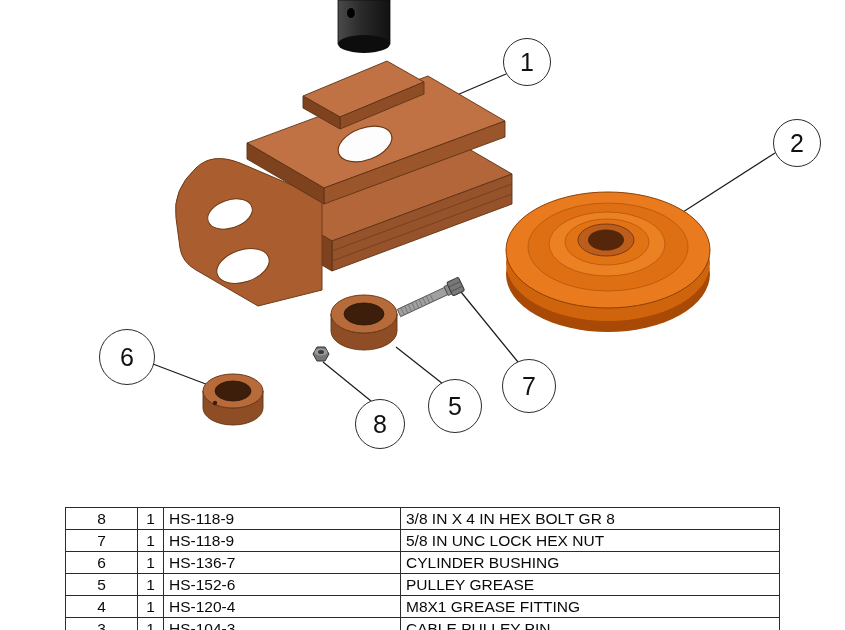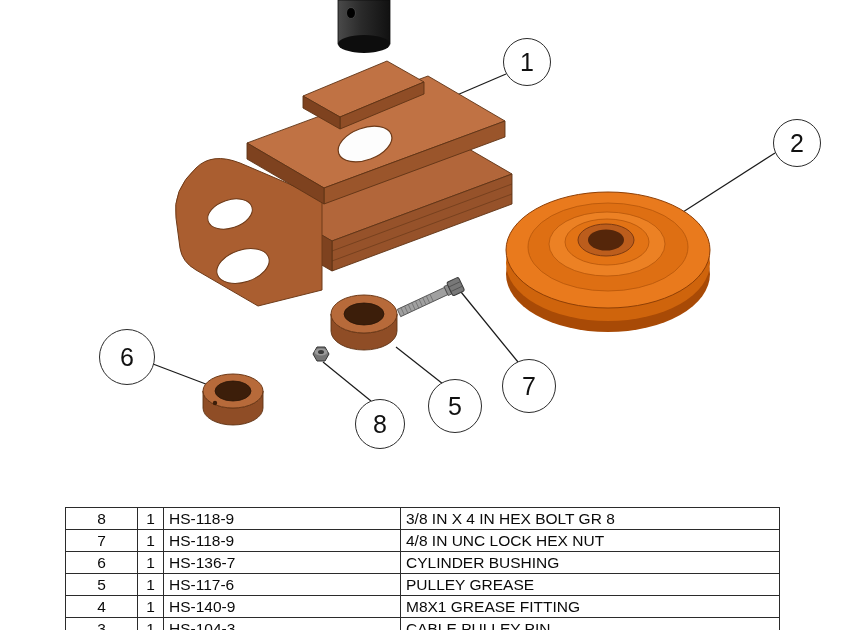--- a/index.html
+++ b/index.html
@@ -161,38 +161,38 @@
     <tr>
       <td class="center">8</td>
       <td class="center">1</td>
       <td>HS-118-9</td>
       <td>3/8 IN X 4 IN HEX BOLT GR 8</td>
     </tr>
     <tr>
       <td class="center">7</td>
       <td class="center">1</td>
       <td>HS-118-9</td>
-      <td>4/8 IN UNC LOCK HEX NUT</td>
+      <td>5/8 IN UNC LOCK HEX NUT</td>
     </tr>
     <tr>
       <td class="center">6</td>
       <td class="center">1</td>
       <td>HS-136-7</td>
       <td>CYLINDER BUSHING</td>
     </tr>
     <tr>
       <td class="center">5</td>
       <td class="center">1</td>
-      <td>HS-117-6</td>
+      <td>HS-152-6</td>
       <td>PULLEY GREASE</td>
     </tr>
     <tr>
       <td class="center">4</td>
       <td class="center">1</td>
-      <td>HS-140-9</td>
+      <td>HS-120-4</td>
       <td>M8X1 GREASE FITTING</td>
     </tr>
     <tr>
       <td class="center">3</td>
       <td class="center">1</td>
       <td>HS-104-3</td>
       <td>CABLE PULLEY PIN</td>
     </tr>
   </tbody>
 </table>

